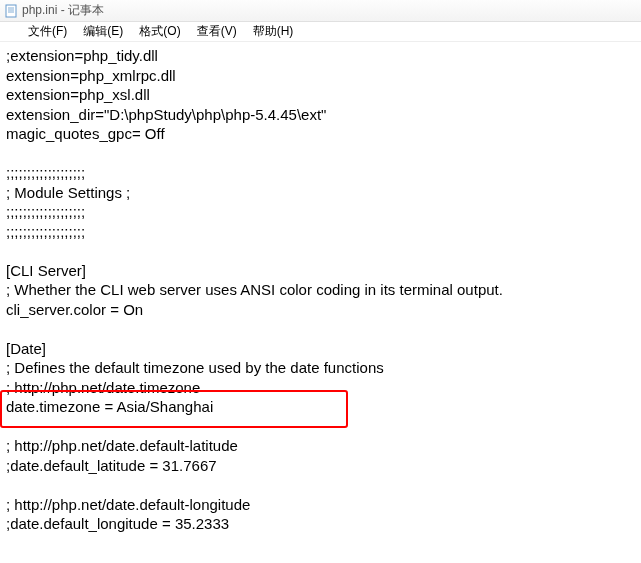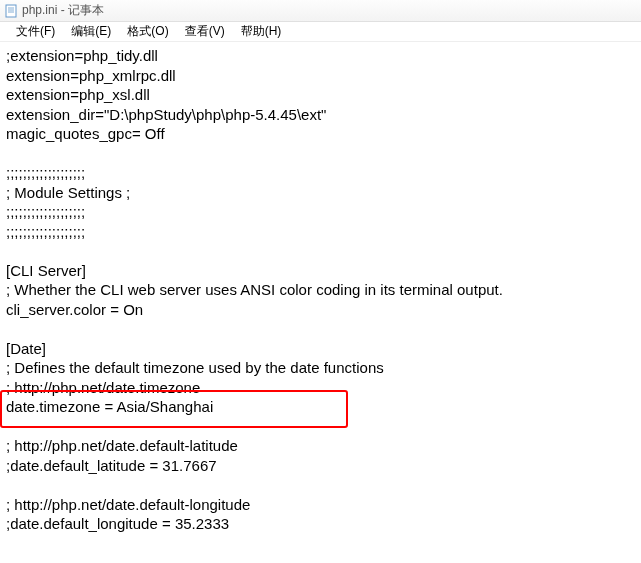--- a/index.html
+++ b/index.html
@@ -28,21 +28,21 @@
       display: inline-flex;
       align-items: center;
       justify-content: center;
     }
     .menubar {
       height: 20px;
       background: #fff;
       border-bottom: 1px solid #eee;
       display: flex;
       align-items: center;
-      padding-left: 8px;
+      padding-left: 20px;
       font-size: 12px;
     }
     .menubar .menu-item {
       padding: 2px 8px;
       cursor: default;
     }
     .content {
       padding: 4px 6px;
       font-family: "Microsoft YaHei", Arial, sans-serif;
       font-size: 15px;

